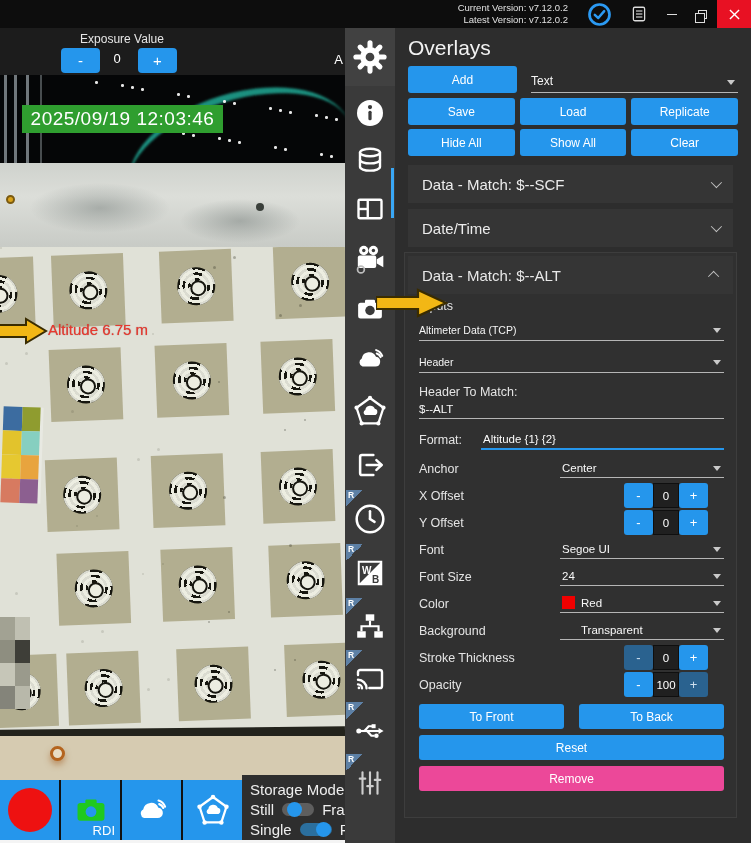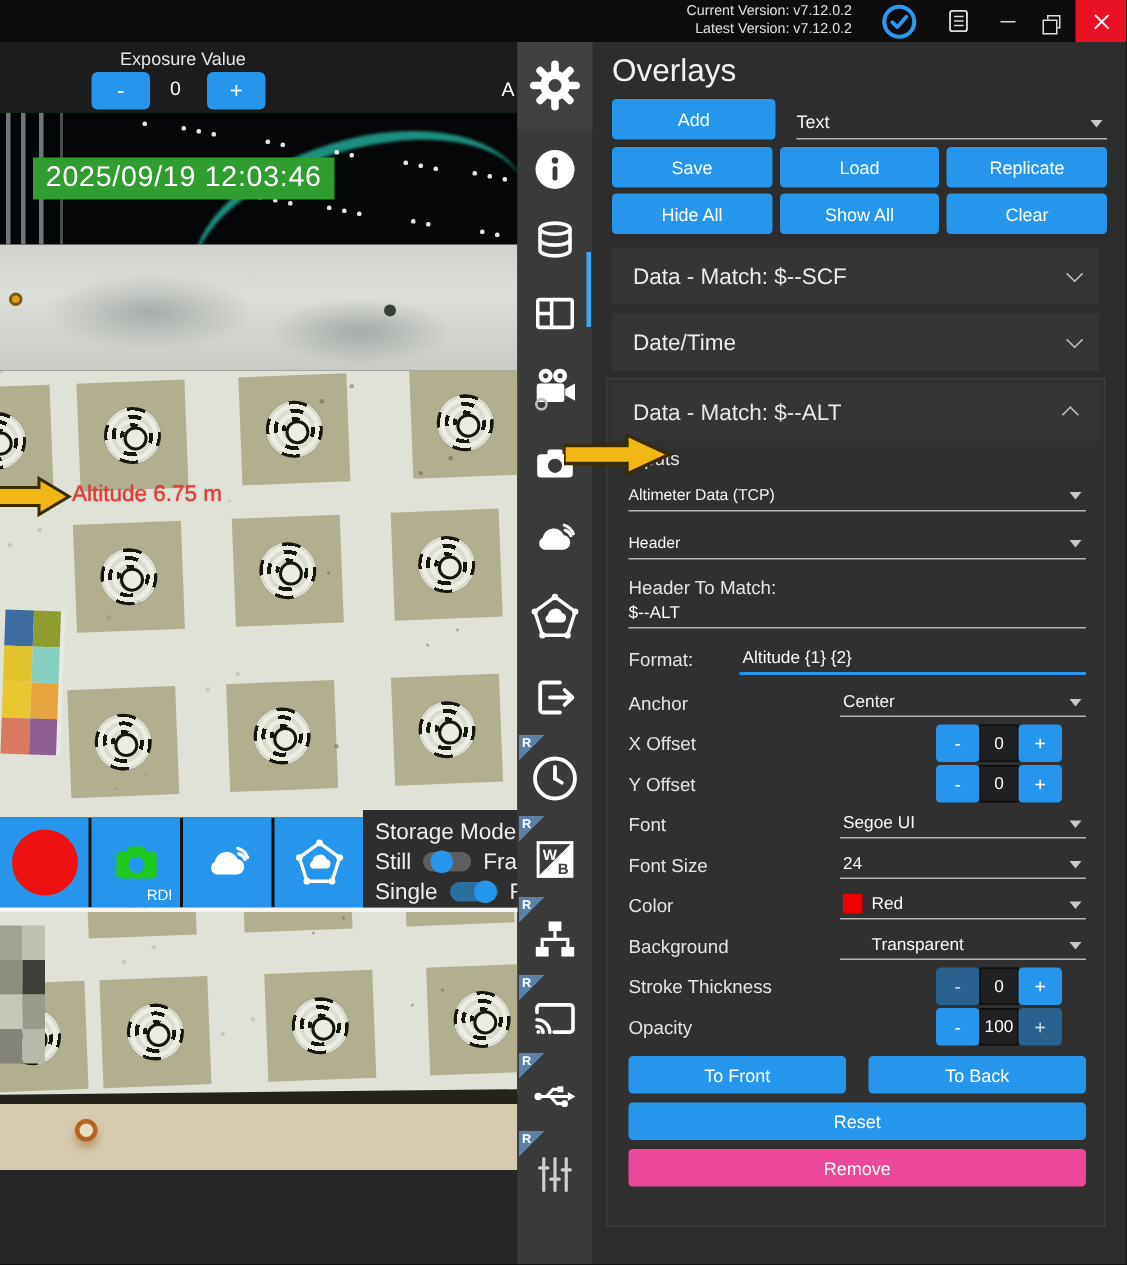--- a/index.html
+++ b/index.html
@@ -10,21 +10,21 @@
   #titlebar{position:absolute;left:0;top:0;width:751px;height:28px;background:#0d0d0d;display:flex;align-items:center;justify-content:flex-end;z-index:50;}
   .ver{color:#e2e2e2;font-size:9.5px;line-height:1.3;text-align:right;margin-right:10px;}
   .tb-ic{margin:0 9px;display:flex;align-items:center;}
   .win-btn{width:30px;height:28px;display:flex;align-items:center;justify-content:center;}
   .min-line{width:10px;border-top:1.6px solid #ddd;display:block;}
   .restore{position:relative;width:9px;height:9px;border:1.3px solid #ddd;}
   .restore::before{content:'';position:absolute;left:-4px;top:2px;width:8px;height:8px;border:1.3px solid #ddd;background:#0d0d0d;}
   .close-btn{width:34px;height:28px;background:#e81123;display:flex;align-items:center;justify-content:center;}
 
   
-  #left{position:absolute;left:0;top:28px;width:345px;height:580px;background:#15803d;}
+  #left{position:absolute;left:0;top:28px;width:345px;height:815px;background:#15803d;}
   #exposure-bar{position:absolute;left:0;top:0;width:345px;height:47px;background:#1c1c1c;color:#e6e6e6;}
   #exposure-bar .lbl{position:absolute;left:58px;top:4px;width:128px;text-align:center;font-size:12px;}
   .exp-btn{position:absolute;top:20px;width:39px;height:25px;background:#2596ec;color:#fff;border-radius:4px;display:flex;align-items:center;justify-content:center;font-size:15px;}
   #exp-val{position:absolute;left:104px;top:23px;width:26px;text-align:center;font-size:13px;color:#fff;}
   #auto-ind{position:absolute;right:2px;top:24px;font-size:13px;color:#fff;}
 
   #camview{position:absolute;left:0;top:47px;width:345px;height:705px;overflow:hidden;background:#0a0a0a;}
   #water{position:absolute;left:0;top:0;width:345px;height:88px;background:#050607;overflow:hidden;}
   .pier{position:absolute;top:0;height:88px;width:3px;background:#8b9398;opacity:.8;}
   .streak{position:absolute;border-radius:50%;border-top:7px solid rgba(32,168,148,.85);filter:blur(1px);}
@@ -46,21 +46,21 @@
   #floor{position:absolute;left:0;top:661px;width:345px;height:44px;background:#d6cbb1;}
   #rust{position:absolute;left:50px;top:10px;width:15px;height:15px;border-radius:50%;border:3px solid #b4641e;background:#e9ddc4;box-shadow:0 4px 6px rgba(160,90,30,.5);}
   #timestamp{position:absolute;left:22px;top:30px;width:201px;height:28px;background:#2f9e2f;color:#fff;font-size:19px;display:flex;align-items:center;justify-content:center;letter-spacing:.5px;z-index:6;}
   #altitude{position:absolute;left:48px;top:246px;color:#e8392e;font-size:15px;z-index:6;text-shadow:0 0 1px rgba(120,0,0,.6);}
   .yarrow{position:absolute;z-index:7;}
 
   
   #capture-bar{position:absolute;left:0;bottom:3px;width:345px;height:60px;display:flex;background:#111;}
   .cap-btn{width:59px;height:60px;background:#2596ec;margin-right:2px;display:flex;align-items:center;justify-content:center;position:relative;}
   #rec-dot{width:44px;height:44px;border-radius:50%;background:#ee1111;}
-  #rdi-label{position:absolute;right:5px;bottom:2px;font-size:10px;color:#fff;}
+  #rdi-label{position:absolute;right:5px;bottom:2px;font-size:13px;color:#fff;}
   #storage{position:absolute;left:242px;bottom:3px;width:103px;height:65px;background:#2e2e2e;color:#eee;font-size:15px;padding:4px 0 0 8px;overflow:hidden;z-index:5;}
   .st-row{display:flex;align-items:center;height:20px;white-space:nowrap;}
   .tgl{position:relative;width:32px;height:13px;border-radius:7px;margin:0 8px;flex:none;}
   .tgl .knob{position:absolute;top:-1px;width:15px;height:15px;border-radius:50%;background:#2596ec;}
   .tgl.off{background:#5e5e5e;} .tgl.off .knob{left:5px;}
   .tgl.on{background:#2b6f9e;} .tgl.on .knob{right:1px;}
   #white-strip{position:absolute;left:0;bottom:0;width:390px;height:3px;background:#f4f4f4;}
 
   
   #toolbar{position:absolute;left:345px;top:28px;width:50px;height:815px;background:#3a3a3a;z-index:10;}
@@ -95,21 +95,21 @@
   .prow{display:flex;align-items:center;height:27px;padding:0 10px;}
   .prow .d-label{flex:1;}
   .ctrl{position:relative;width:164px;border-bottom:1px solid #b5b5b5;padding:2px 0 3px 2px;font-size:11.5px;color:#f8f8f8;display:flex;align-items:center;}
   .ctrl .caret{bottom:6px;}
   .sw{width:13px;height:13px;margin-right:6px;flex:none;}
   .ind{margin-left:19px;}
   .stepper{display:flex;margin-right:16px;}
   .stp{width:29px;height:25px;border-radius:3px;background:#2596ec;color:#fff;font-size:13px;display:flex;align-items:center;justify-content:center;}
   .stp.dim{background:#2a628f;color:#cfe0ef;}
   .stv{width:26px;height:25px;background:#202020;border:1px solid #0f0f0f;color:#fff;font-size:11.5px;display:flex;align-items:center;justify-content:center;}
-  #fmt-row{display:flex;align-items:center;height:26px;padding:0 10px;margin-bottom:2px;gap:12px;}
+  #fmt-row{display:flex;align-items:center;height:26px;padding:0 10px;margin-bottom:2px;}
   #fmt-row .d-label{width:62px;}
   #fmt-input{flex:1;border-bottom:2px solid #2596ec;padding:2px 0 3px 2px;font-size:11.5px;color:#fafafa;}
   .wide-row{display:flex;gap:15px;padding:0 10px;margin-top:6px;}
   .wide-row .btn{flex:1;height:25px;}
   #remove-btn{background:#ec4899;}
 </style>
 </head>
 <body>
 
 <div id="app">

